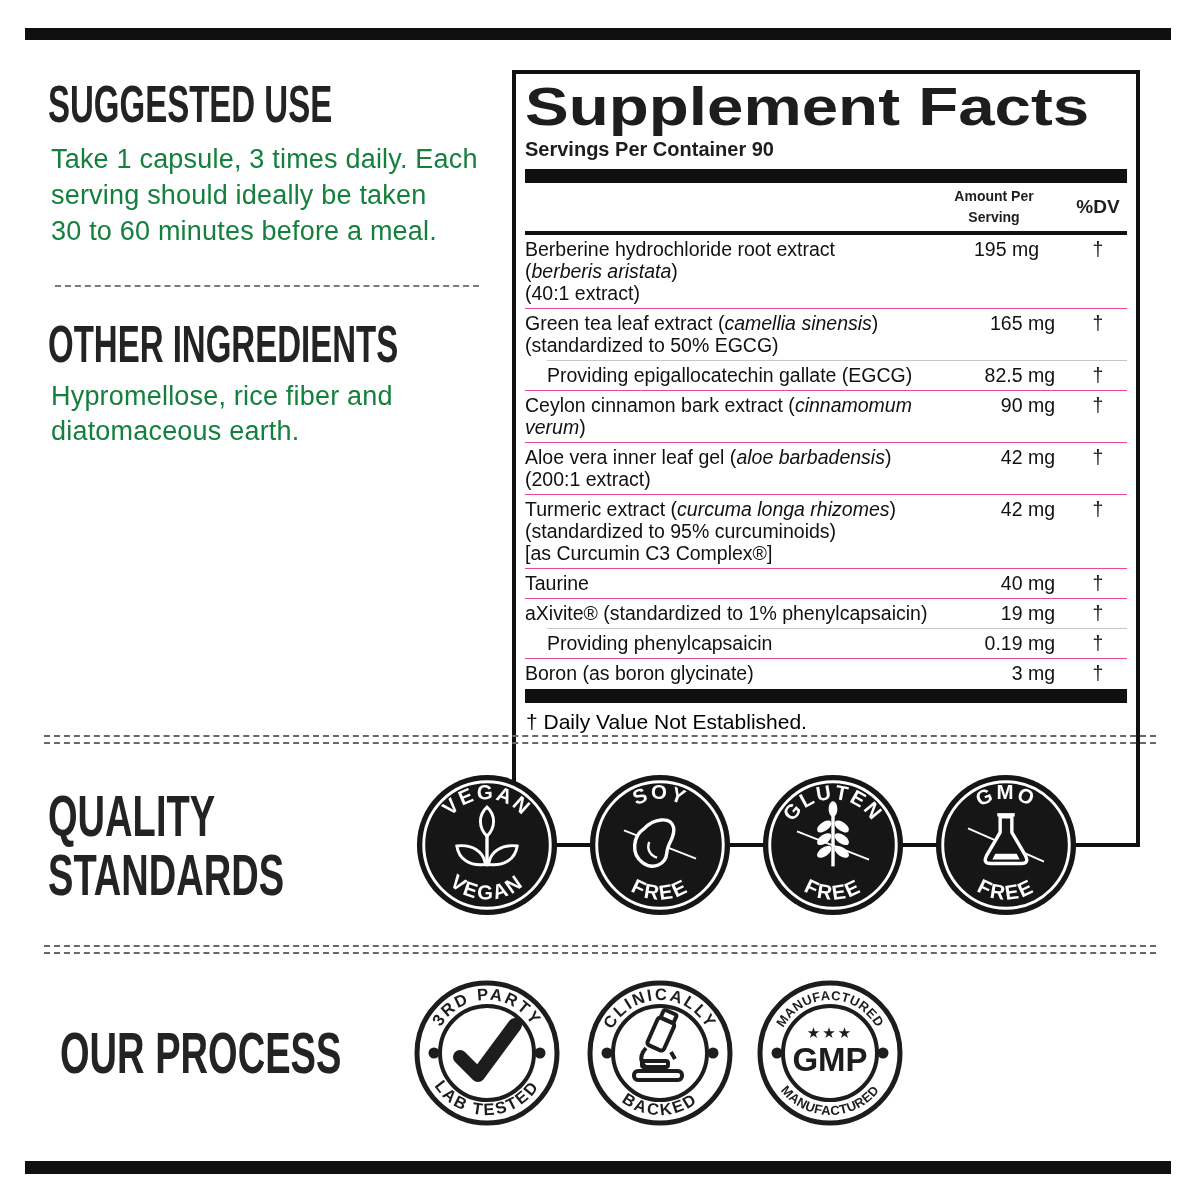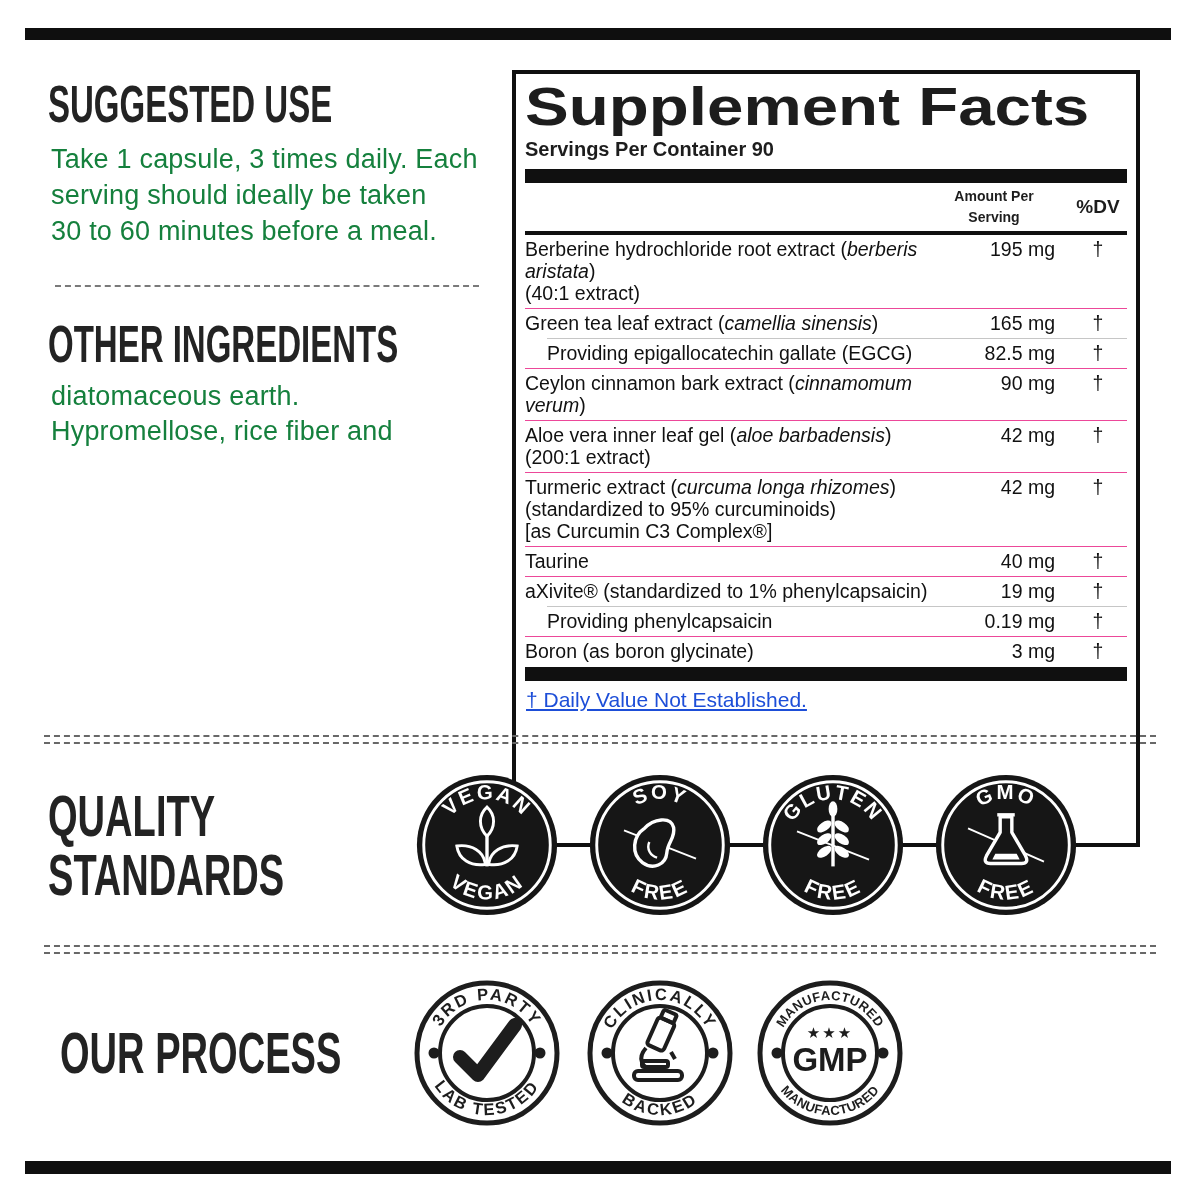--- a/index.html
+++ b/index.html
@@ -33,29 +33,29 @@
   #sf-title{font-size:52px;font-weight:bold;line-height:58px;white-space:nowrap;
             transform:scale(1.26,1.02);transform-origin:left center;}
   .sf-serv{font-size:20px;font-weight:bold;line-height:26px;}
   #sf-bar1{height:14px;background:#101010;margin-top:7px;}
   .sf-head{display:flex;align-items:center;border-bottom:4px solid #101010;padding:3px 0 3px;}
   .sf-head .spacer{flex:1;}
   .sf-amt-h{width:150px;text-align:center;font-weight:bold;font-size:14px;line-height:21px;}
   .sf-dv-h{width:58px;text-align:center;font-weight:bold;font-size:19px;}
   #sf-rows{}
   .sf-row{display:flex;border-top:1px solid #ec4899;padding:3px 0 4px;}
-  .sf-row:first-child{border-top:none;}
+  .sf-row:first-child{border-top:none;gap:16px;}
   .sf-row.light{border-top-color:#c6c6c6;margin-left:22px;}
   .sf-name{flex:1;font-size:19.5px;line-height:22px;color:#111;}
   .sf-name .it{font-style:italic;}
   .sf-amt{width:120px;text-align:right;font-size:19.5px;line-height:22px;
           padding-right:14px;box-sizing:border-box;color:#111;}
   .sf-dv{width:58px;text-align:center;font-size:19.5px;line-height:22px;color:#111;}
   #sf-bar2{height:14px;background:#101010;margin-top:1px;}
-  #sf-footnote{font-size:21px;padding:7px 0 0 1px;color:#1d4ed8;text-decoration:underline;}
+  #sf-footnote{font-size:21px;padding:7px 0 0 1px;color:#000000;}
 
   
   .badge{position:absolute;}
   .qb{top:772px;width:146px;height:146px;}
   .qb0{left:414px;} .qb1{left:587px;} .qb2{left:760px;} .qb3{left:933px;}
   .pb{top:978px;width:150px;height:150px;}
   .pb0{left:412px;} .pb1{left:585px;} .pb2{left:755px;}
   .badge svg{width:100%;height:100%;display:block;}
 </style>
 </head>
@@ -68,22 +68,22 @@
 <div class="body-text" id="suggested-body">
     <div>Take 1 capsule, 3 times daily. Each</div>
     <div>serving should ideally be taken</div>
     <div>30 to 60 minutes before a meal.</div>
   </div>
 
 <div id="divider-short"></div>
 
 <div class="h-cond" id="other-title">OTHER INGREDIENTS</div>
 <div class="body-text" id="other-body">
+    <div>Hypromellose, rice fiber and</div>
     <div>diatomaceous earth.</div>
-    <div>Hypromellose, rice fiber and</div>
   </div>
 
 <div id="sf-panel">
   <div id="sf-title">Supplement Facts</div>
   <div class="sf-serv">Servings Per Container 90</div>
   <div id="sf-bar1"></div>
   <div class="sf-head">
     <div class="spacer"></div>
     <div class="sf-amt-h">
         <div>Amount Per</div>
@@ -96,20 +96,21 @@
         <div class="sf-name">
           <div><span>Berberine hydrochloride root extract (</span><span class="it">berberis aristata</span><span>)</span></div>
           <div><span>(40:1 extract)</span></div>
         </div>
         <div class="sf-amt">195 mg</div>
         <div class="sf-dv">†</div>
       </div>
       <div class="sf-row">
         <div class="sf-name">
           <div><span>Green tea leaf extract (</span><span class="it">camellia sinensis</span><span>)</span></div>
+          <div><span>(standardized to 50% EGCG)</span></div>
         </div>
         <div class="sf-amt">165 mg</div>
         <div class="sf-dv">†</div>
       </div>
       <div class="sf-row light">
         <div class="sf-name">
           <div><span>Providing epigallocatechin gallate (EGCG)</span></div>
         </div>
         <div class="sf-amt">82.5 mg</div>
         <div class="sf-dv">†</div>

